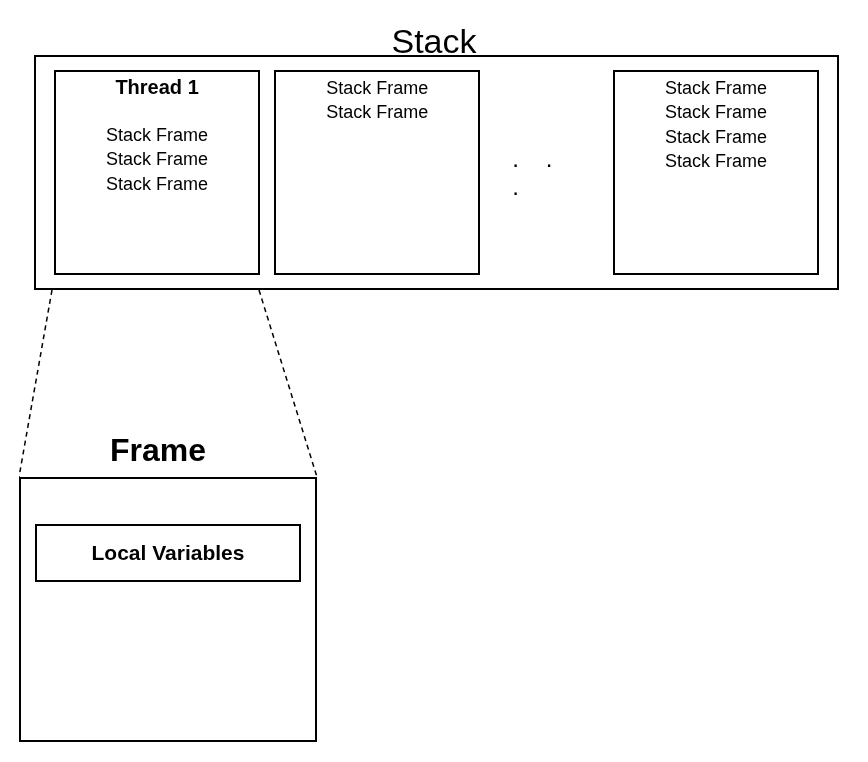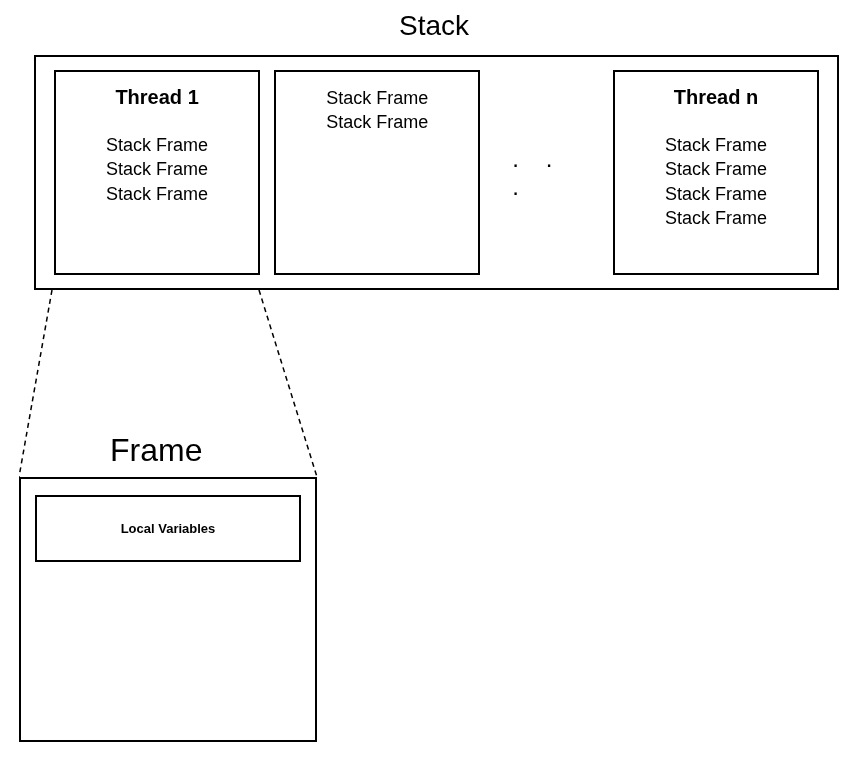--- a/index.html
+++ b/index.html
@@ -5,44 +5,44 @@
     * { box-sizing: border-box; margin: 0; padding: 0; }
     body {
       width: 868px;
       height: 762px;
       font-family: Arial, sans-serif;
       background: #fff;
       position: relative;
     }
     .stack-title {
       position: absolute;
-      top: 10px;
+      top: 22px;
       left: 0;
       right: 0;
       text-align: center;
-      font-size: 28px;
+      font-size: 34px;
       font-weight: normal;
     }
     .stack-container {
       position: absolute;
       top: 55px;
       left: 34px;
       width: 805px;
       height: 235px;
       border: 2px solid #000;
       display: flex;
       align-items: center;
       padding: 14px 18px;
     }
     .thread-box {
       border: 2px solid #000;
       width: 208px;
       height: 205px;
       margin-right: 14px;
-      padding: 14px 12px;
+      padding: 4px 12px;
       display: flex;
       flex-direction: column;
     }
     .thread-box.last { margin-right: 0; }
     .thread-title {
       font-size: 20px;
       font-weight: bold;
       text-align: center;
       margin-bottom: 24px;
     }
@@ -61,45 +61,46 @@
     }
     .stack-frame-item {
       font-size: 18px;
       line-height: 1.35;
     }
     .frame-title {
       position: absolute;
       top: 432px;
       left: 110px;
       font-size: 32px;
-      font-weight: normal;
+      font-weight: bold;
     }
     .frame-container {
       position: absolute;
       top: 477px;
       left: 19px;
       width: 298px;
       height: 265px;
       border: 2px solid #000;
       padding: 16px 14px;
       display: flex;
       flex-direction: column;
       justify-content: space-between;
     }
     .frame-section {
       border: 2px solid #000;
-      height: 67px;
+      height: 58px;
       display: flex;
       align-items: center;
       justify-content: center;
       text-align: center;
       font-weight: bold;
-      font-size: 13px;
+      font-size: 21px;
       line-height: 1.2;
       padding: 4px;
+      margin-top: 29px;
     }
     svg.connector {
       position: absolute;
       top: 290px;
       left: 19px;
       width: 300px;
       height: 188px;
       pointer-events: none;
     }
   </style>
@@ -118,21 +119,20 @@
     </div>
   </div>
   <div class="thread-box">
     <div class="thread-frames">
       <div class="stack-frame-item">Stack Frame</div>
       <div class="stack-frame-item">Stack Frame</div>
     </div>
   </div>
   <div class="dots">. . .</div>
   <div class="thread-box last">
-    <div class="thread-title">Thread n</div>
     <div class="thread-frames">
       <div class="stack-frame-item">Stack Frame</div>
       <div class="stack-frame-item">Stack Frame</div>
       <div class="stack-frame-item">Stack Frame</div>
       <div class="stack-frame-item">Stack Frame</div>
     </div>
   </div>
 </div>
 
 <svg class="connector">

